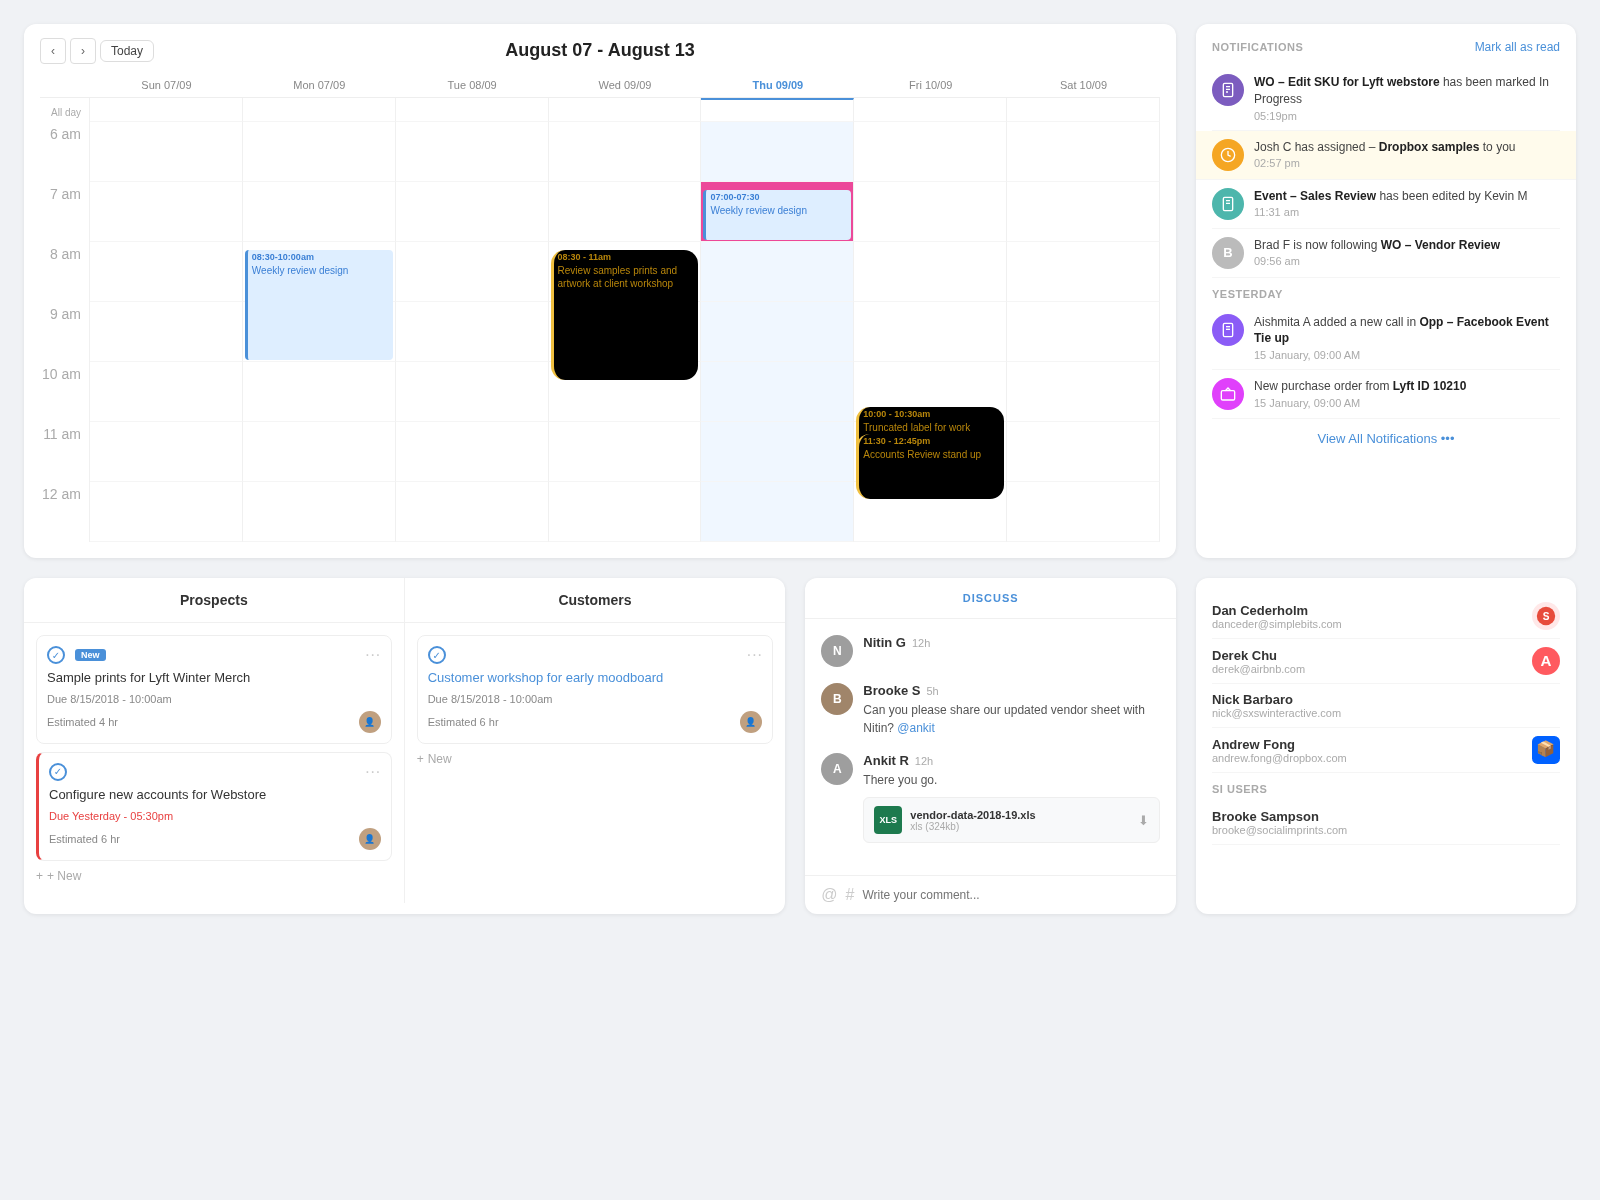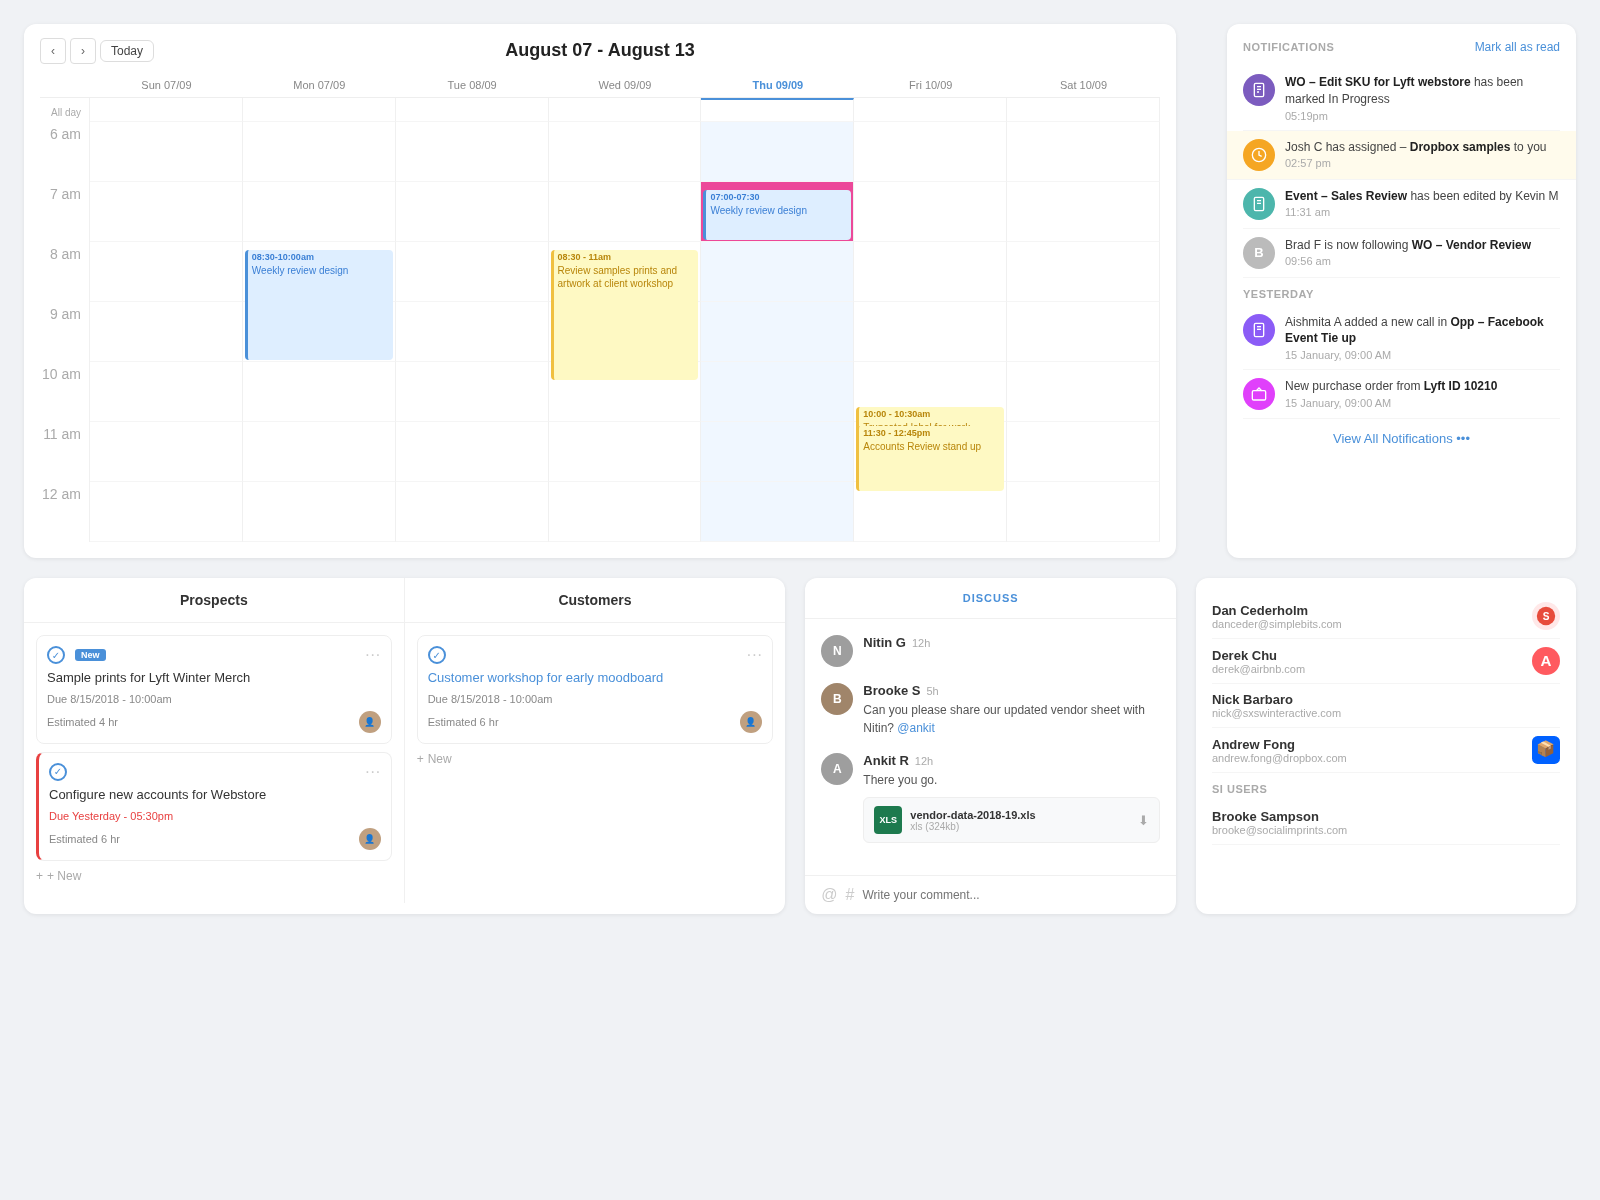--- a/index.html
+++ b/index.html
@@ -116,30 +116,30 @@
       line-height: 1.3;
       z-index: 2;
       overflow: hidden;
     }
     .event-blue {
       background: #deeeff;
       color: #3a7fd5;
       border-left: 3px solid #4a90d9;
     }
     .event-yellow {
-      background: #fef9c3;
+      background: #000000;
       color: #b8860b;
       border-left: 3px solid #f0c040;
+      border-radius: 14px;
     }
     .event-time { font-size: 9px; font-weight: 600; }
 
     
     .notifications-card {
       padding: 16px;
-      margin-left: 31px;
     }
     .notif-header {
       display: flex;
       justify-content: space-between;
       align-items: center;
       margin-bottom: 12px;
     }
     .notif-title-text {
       font-size: 11px;
       font-weight: 600;
@@ -530,21 +530,21 @@
       </div>
       <div class="cal-cell"></div>
 
       <div class="cal-time-label">11 am</div>
       <div class="cal-cell"></div>
       <div class="cal-cell"></div>
       <div class="cal-cell"></div>
       <div class="cal-cell"></div>
       <div class="cal-cell" style="background:#f0f7ff;"></div>
       <div class="cal-cell" style="position:relative;">
-        <div class="event-block event-yellow" style="top:4px;height:65px;">
+        <div class="event-block event-yellow" style="top:12px;height:65px;">
           <div class="event-time">11:30 - 12:45pm</div>
           <div>Accounts Review stand up</div>
         </div>
       </div>
       <div class="cal-cell"></div>
 
       <div class="cal-time-label">12 am</div>
       <div class="cal-cell"></div>
       <div class="cal-cell"></div>
       <div class="cal-cell"></div>

